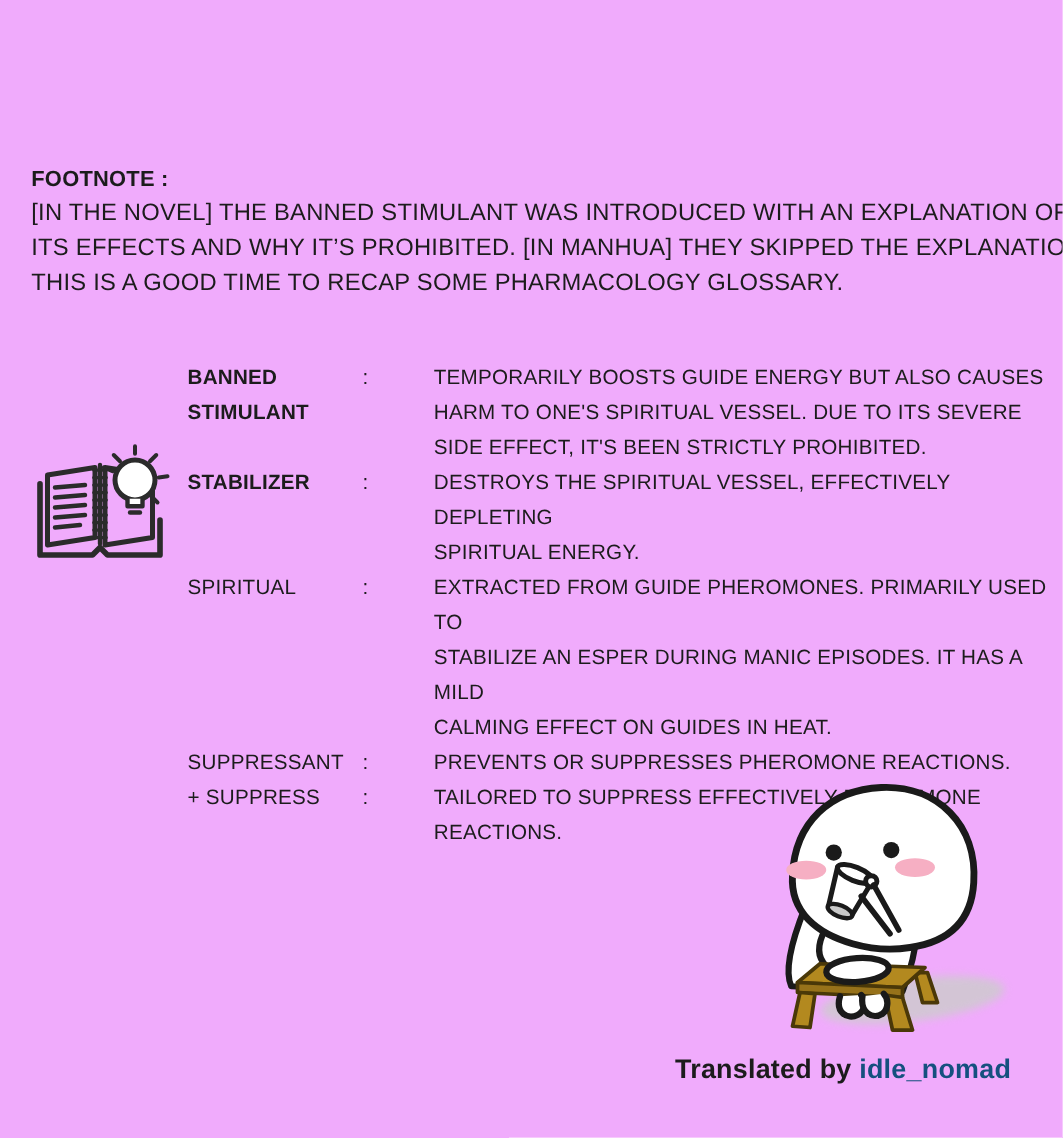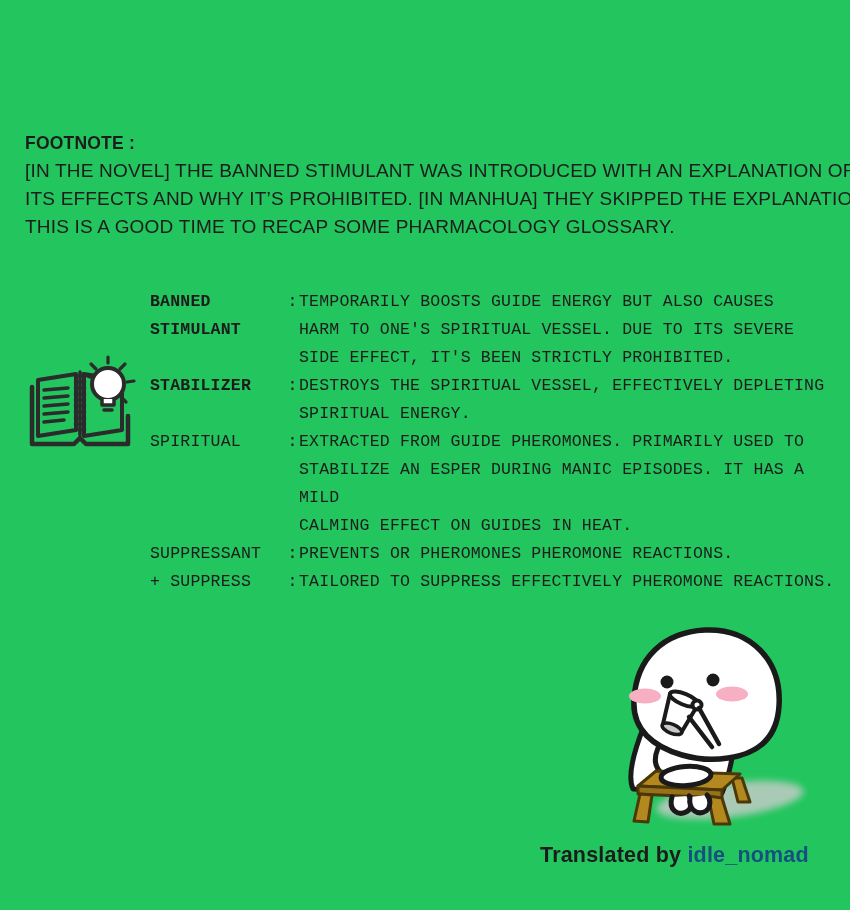--- a/index.html
+++ b/index.html
@@ -3,41 +3,41 @@
 <meta charset="utf-8">
 <style>
   html,body { margin:0; padding:0; }
   body {
     width:850px; height:910px;
     background:#ffffff;
     font-family:"Liberation Sans","DejaVu Sans",sans-serif;
     color:#1c1c1c;
     overflow:hidden;
   }
-  .page { position:relative; width:850px; height:910px; background:#22c55e; }
+  .page { position:relative; width:850px; height:910px; background:#f0abfc; }
 
   
   .footnote-header {
     position:absolute; left:25px; top:129px; width:810px;
     line-height:28px; letter-spacing:0.2px;
   }
   .footnote-title { font-size:17.5px; font-weight:700; white-space:pre; }
   .footnote-body  { font-size:19px; font-weight:400; white-space:pre; }
 
   
   .glossary {
     position:absolute; left:150px; top:288px; width:700px;
     display:grid; grid-template-columns:136px 13px auto;
-    font-size:16.5px; line-height:28px; letter-spacing:0.2px;font-family:Liberation Mono, monospace;
+    font-size:16.5px; line-height:28px; letter-spacing:0.2px;
   }
   .glossary-row { display:contents; }
   .g-term { white-space:pre-line; }
   .g-term.bold { font-weight:700; }
   .g-colon { text-align:center; }
-  .g-def { white-space:pre-line; }
+  .g-def { white-space:pre-line;margin-left:48px; }
 
   
   .book-icon-wrap { position:absolute; left:16px; top:354px; width:128px; height:104px; }
 
   
   .sticker-wrap { position:absolute; left:560px; top:588px; width:290px; height:255px; }
 
   
   .credit {
     position:absolute; left:540px; top:843px;
@@ -97,21 +97,21 @@
     <div class="glossary-row">
       <div class="g-term">SPIRITUAL</div>
       <div class="g-colon">:</div>
       <div class="g-def">EXTRACTED FROM GUIDE PHEROMONES. PRIMARILY USED TO
 STABILIZE AN ESPER DURING MANIC EPISODES. IT HAS A MILD
 CALMING EFFECT ON GUIDES IN HEAT.</div>
     </div>
     <div class="glossary-row">
       <div class="g-term">SUPPRESSANT</div>
       <div class="g-colon">:</div>
-      <div class="g-def">PREVENTS OR PHEROMONES PHEROMONE REACTIONS.</div>
+      <div class="g-def">PREVENTS OR SUPPRESSES PHEROMONE REACTIONS.</div>
     </div>
     <div class="glossary-row">
       <div class="g-term">+ SUPPRESS</div>
       <div class="g-colon">:</div>
       <div class="g-def">TAILORED TO SUPPRESS EFFECTIVELY PHEROMONE REACTIONS.</div>
     </div>
   </div>
 
   <div class="sticker-wrap">
     <svg width="290" height="255" viewBox="0 0 290 255" fill="none" stroke-linecap="round" stroke-linejoin="round">

